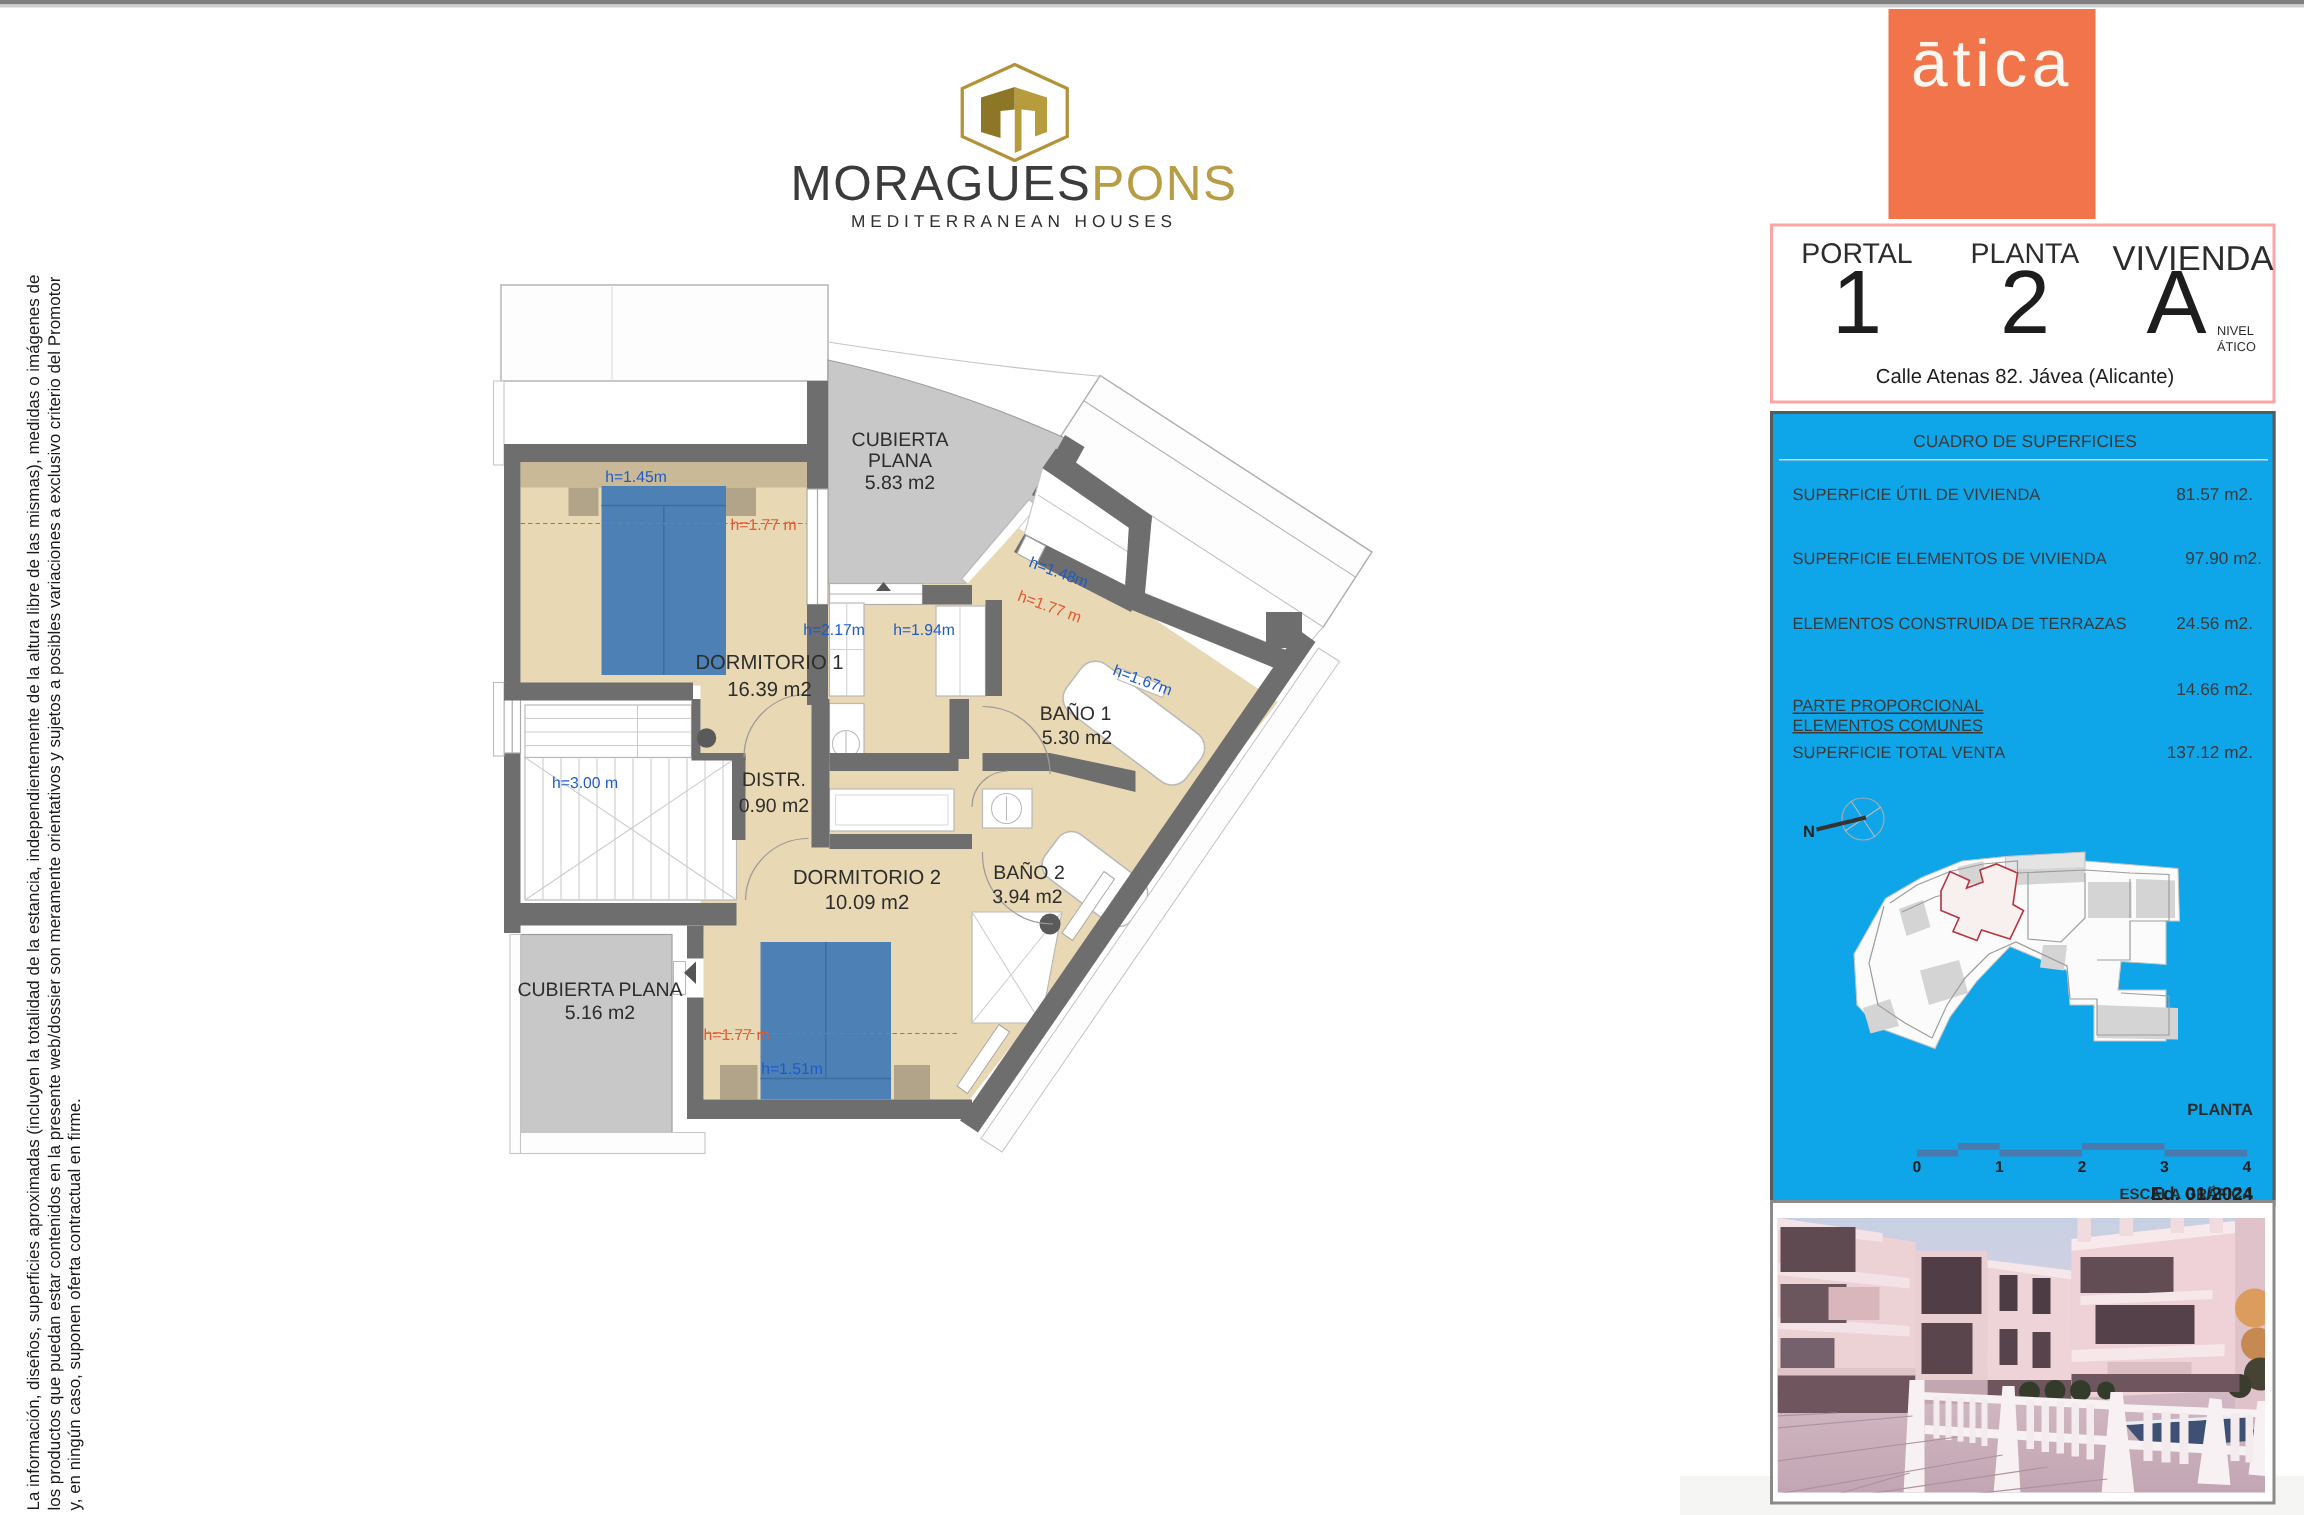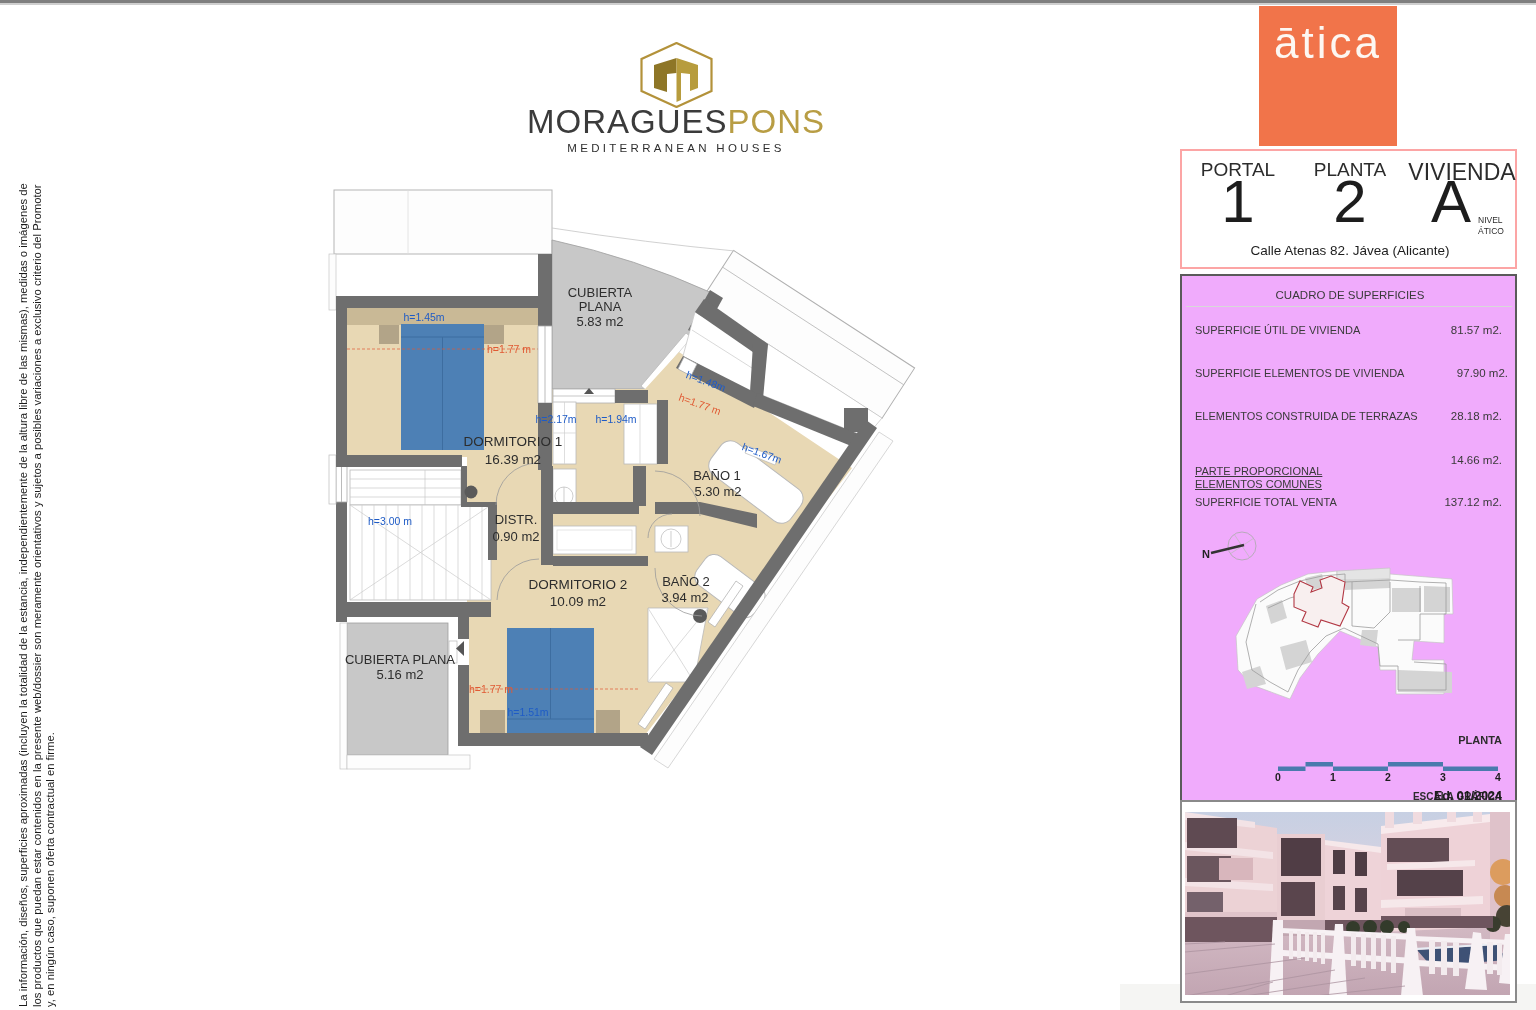--- a/index.html
+++ b/index.html
@@ -287,33 +287,33 @@
 
   <div class="abs" style="left:0;top:16px;width:112px;text-align:center;font-size:60px;font-weight:300;color:#1d1d1d;">1</div>
   <div class="abs" style="left:112px;top:16px;width:112px;text-align:center;font-size:60px;font-weight:300;color:#1d1d1d;">2</div>
   <div class="abs" style="left:224px;top:16px;width:90px;text-align:center;font-size:60px;font-weight:300;color:#1d1d1d;">A</div>
 
   <div class="abs" style="left:296px;top:64px;width:40px;font-size:8.5px;color:#2c2c2c;line-height:11px;">NIVEL<br>ÁTICO</div>
 
   <div class="abs" style="left:0;top:92px;width:336px;text-align:center;font-size:13.5px;color:#1d1d1d;">Calle Atenas 82. Jávea (Alicante)</div>
 </div>
 
-<div class="abs" style="left:1180px;top:274px;width:333px;height:526px;border:2px solid #5a5a5a;background:#f0abfc;">
+<div class="abs" style="left:1180px;top:274px;width:333px;height:526px;border:2px solid #5a5a5a;background:#0ea5e9;">
 
   <div class="abs" style="left:0;top:13px;width:336px;text-align:center;font-size:11.5px;color:#3a3a3a;">CUADRO DE SUPERFICIES</div>
   <div class="abs" style="left:4px;top:30px;width:326px;border-top:1px solid #d8d8d8;"></div>
 
   <div class="abs" style="left:13px;top:48px;width:230px;font-size:11px;color:#3a3a3a;">SUPERFICIE ÚTIL DE VIVIENDA</div>
   <div class="abs" style="left:230px;top:48px;width:90px;text-align:right;font-size:11.5px;color:#3a3a3a;">81.57 m2.</div>
 
   <div class="abs" style="left:13px;top:91px;width:230px;font-size:11px;color:#3a3a3a;">SUPERFICIE ELEMENTOS DE VIVIENDA</div>
   <div class="abs" style="left:236px;top:91px;width:90px;text-align:right;font-size:11.5px;color:#3a3a3a;">97.90 m2.</div>
 
   <div class="abs" style="left:13px;top:134px;width:230px;font-size:11px;color:#3a3a3a;">ELEMENTOS CONSTRUIDA DE TERRAZAS</div>
-  <div class="abs" style="left:230px;top:134px;width:90px;text-align:right;font-size:11.5px;color:#3a3a3a;">28.18 m2.</div>
+  <div class="abs" style="left:230px;top:134px;width:90px;text-align:right;font-size:11.5px;color:#3a3a3a;">24.56 m2.</div>
 
   <div class="abs" style="left:13px;top:189px;width:230px;font-size:11px;color:#3a3a3a;line-height:13px;text-decoration:underline;">PARTE PROPORCIONAL<br>ELEMENTOS COMUNES</div>
   <div class="abs" style="left:230px;top:178px;width:90px;text-align:right;font-size:11.5px;color:#3a3a3a;">14.66 m2.</div>
 
   <div class="abs" style="left:13px;top:220px;width:230px;font-size:11px;color:#3a3a3a;">SUPERFICIE TOTAL VENTA</div>
   <div class="abs" style="left:230px;top:220px;width:90px;text-align:right;font-size:11.5px;color:#3a3a3a;">137.12 m2.</div>
 
   <svg class="abs" style="left:0;top:248px;" width="332" height="216" viewBox="1182 522 332 216">
   <g id="siteplan">
 

